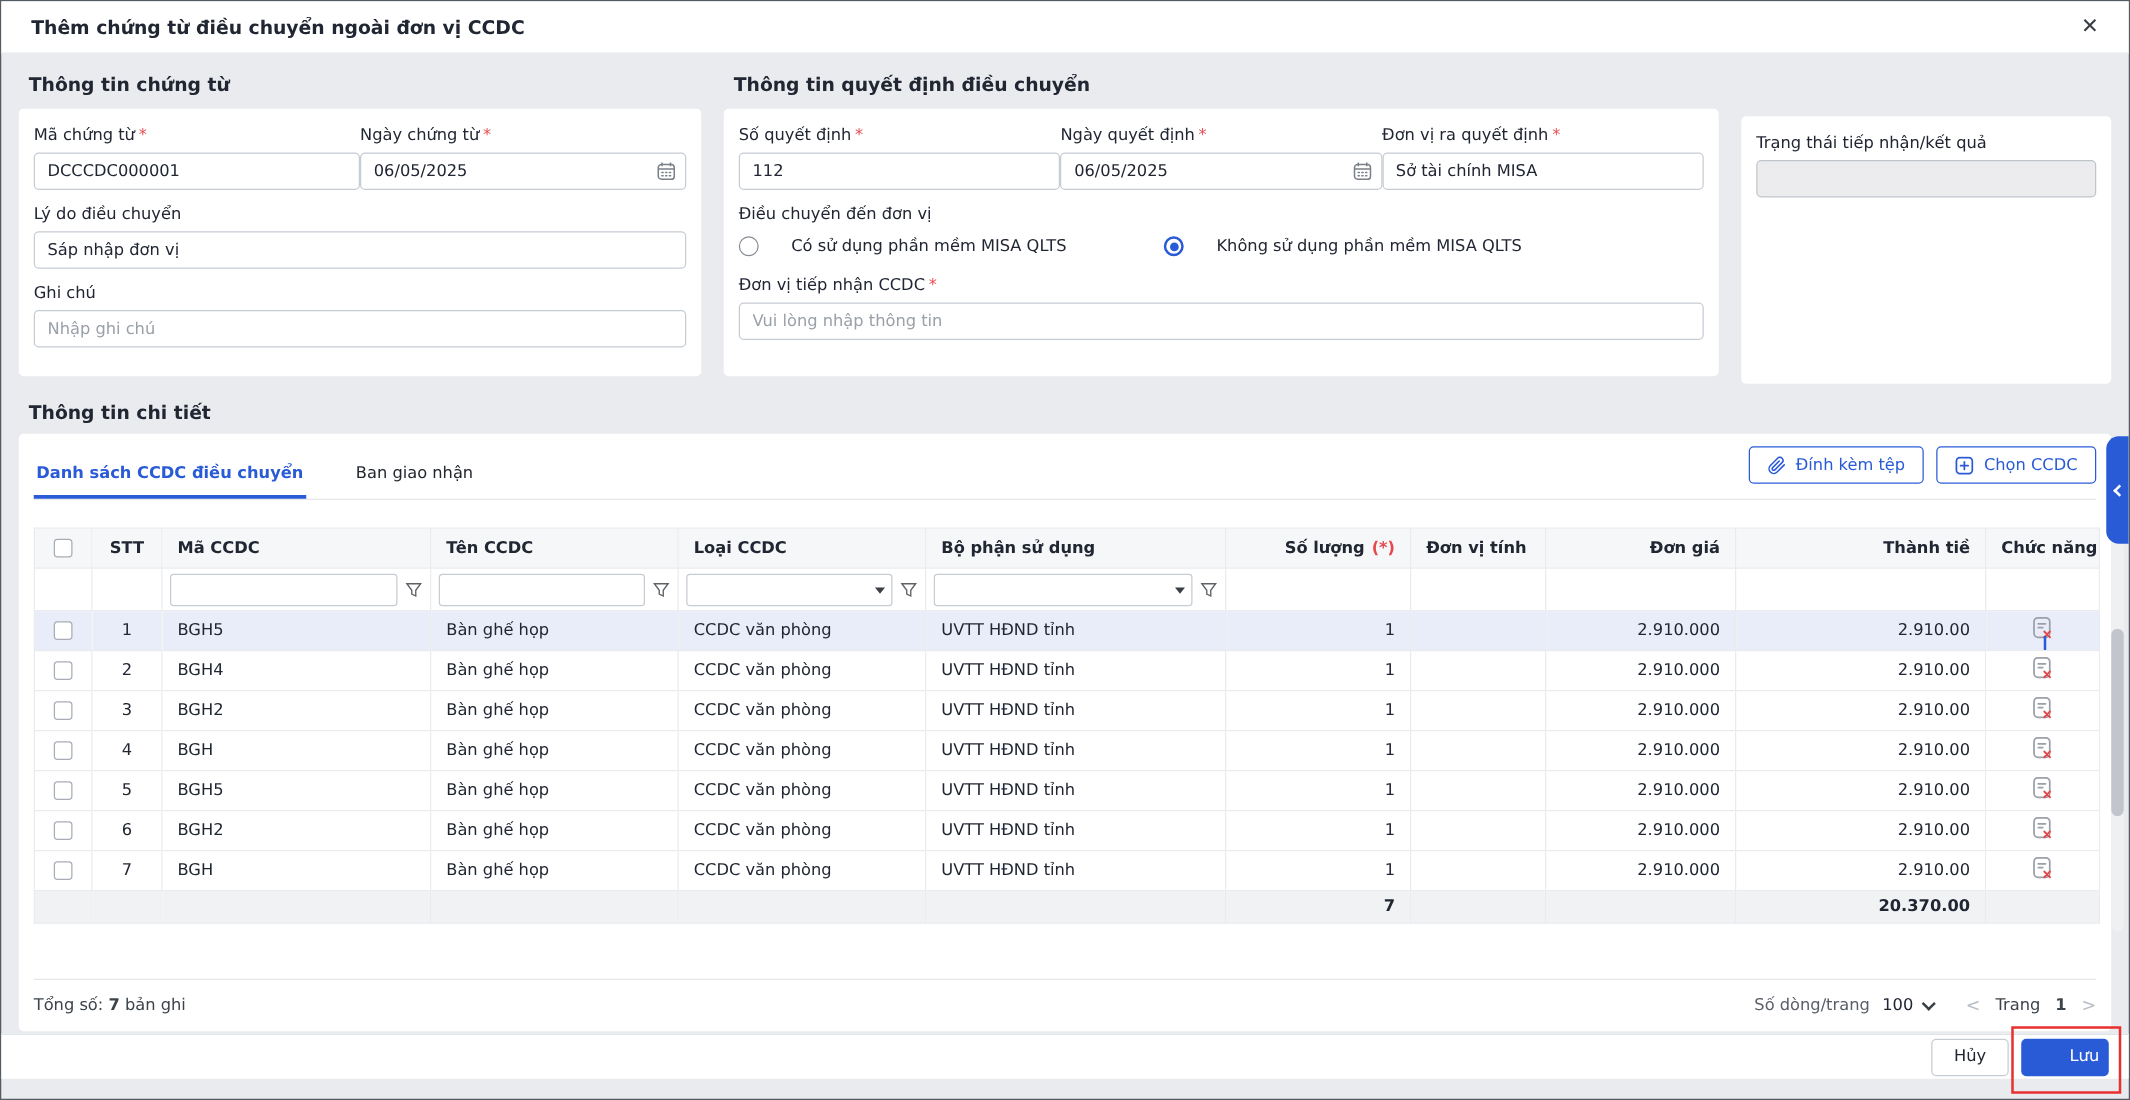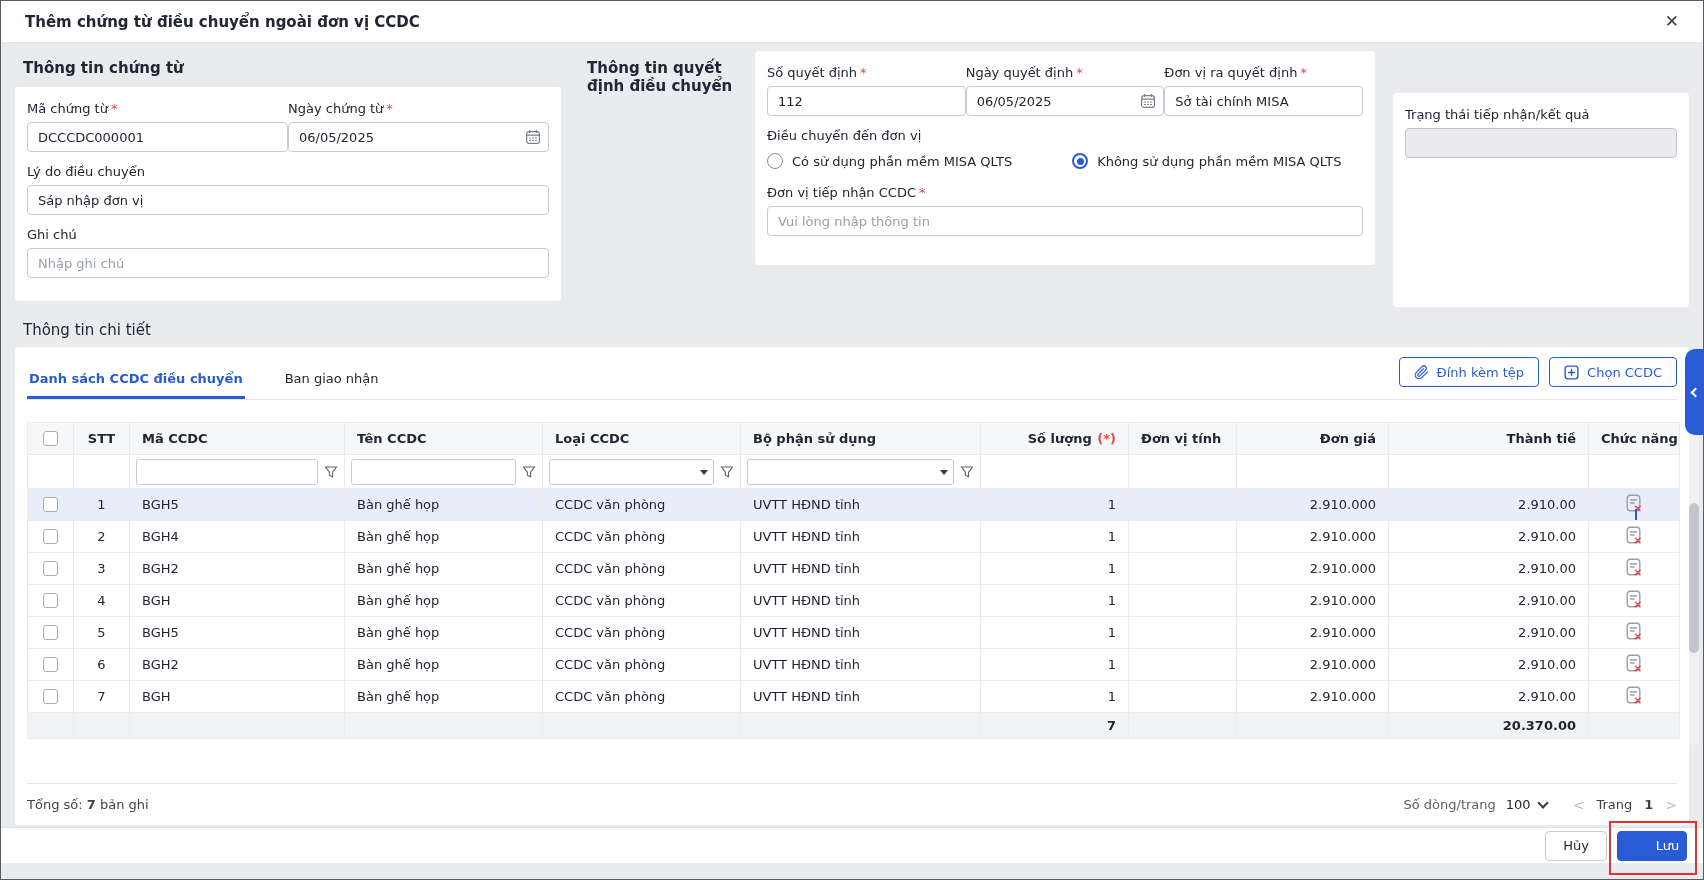--- a/index.html
+++ b/index.html
@@ -11,45 +11,45 @@
   }
   
   .titlebar{height:42px;background:#fff;display:flex;align-items:center;justify-content:space-between;
     padding:0 24px;border-bottom:1px solid #e4e6ea;}
   .title{font-size:15px;font-weight:600;}
   .close{font-size:17px;color:#3a3f46;cursor:pointer;line-height:1;}
   
   .body{padding:8px 14px 0;}
   .top-grid{display:flex;gap:18px;align-items:stretch;}
   .colA{width:546px;display:flex;flex-direction:column;}
-  .colB{width:796px;display:flex;flex-direction:row;}
+  .colB{width:796px;display:flex;flex-direction:column;}
   .colC{flex:1;display:flex;flex-direction:column;}
   .sec-heading{font-size:15px;font-weight:700;margin:8px 0 10px 8px;}
   .sec-spacer{height:24px;margin:8px 0 10px 8px;}
   .card{background:#fff;border-radius:4px;padding:14px 12px;height:214px;flex:0 0 auto;}
   .frow{display:flex;margin-bottom:12px;}
   .field{display:flex;flex-direction:column;flex:1;}
   .flabel{font-size:13px;margin-bottom:6px;}
   .req{color:#e5484d;margin-left:3px;}
   .ctrl{height:30px;border:1px solid #c6ccd3;border-radius:4px;padding:0 10px;font-size:13px;
     font-family:inherit;color:#212633;width:100%;background:#fff;outline:none;}
   .ctrl::placeholder{color:#9aa0a8;}
   .ctrl:disabled,.ctrl.disabled{background:#ececee;border-color:#c0c5cb;}
   .input-wrap{position:relative;}
   .input-wrap .ctrl{padding-right:30px;}
   .input-icon{position:absolute;right:8px;top:7px;width:16px;height:16px;}
   .group-label{font-size:13px;margin:2px 0 10px;}
   .radio-row{display:flex;align-items:center;margin:0 0 16px;}
-  .radio-opt{display:flex;align-items:center;gap:9px;cursor:pointer;}
-  .radio-opt.second{margin-left:60px;justify-content:flex-end;}
+  .radio-opt{display:flex;align-items:center;gap:26px;cursor:pointer;}
+  .radio-opt.second{margin-left:78px;justify-content:flex-end;}
   .radio-circle{width:16px;height:16px;border-radius:50%;border:1.5px solid #878d95;background:#fff;position:relative;flex:0 0 auto;}
   .radio-circle.on{border:2px solid #2a5bd7;}
   .radio-circle.on::after{content:"";position:absolute;left:2.5px;top:2.5px;width:7px;height:7px;border-radius:50%;background:#2a5bd7;}
   
-  .detail-heading{font-size:15px;font-weight:400;margin:14px 0 8px 8px;}
+  .detail-heading{font-size:15px;font-weight:700;margin:14px 0 8px 8px;}
   .detail-panel{background:#fff;border-radius:4px;height:478px;display:flex;flex-direction:column;padding:0 12px;}
   .tabbar{display:flex;align-items:flex-end;justify-content:space-between;border-bottom:1px solid #e4e6ea;padding-top:10px;}
   .tabs{display:flex;gap:38px;}
   .tab{padding:12px 2px 13px;font-size:13px;cursor:pointer;color:#23272e;}
   .tab.active{color:#2a5bd7;font-weight:600;padding-bottom:10px;border-bottom:3px solid #2a5bd7;}
   .tab-actions{display:flex;gap:10px;margin-bottom:12px;}
   .btn-accent-outline{display:flex;align-items:center;gap:8px;height:30px;padding:0 14px;border:1px solid #2a5bd7;
     border-radius:4px;color:#2a5bd7;background:#fff;font-size:13px;font-family:inherit;cursor:pointer;}
   
   .table-zone{margin-top:22px;}

